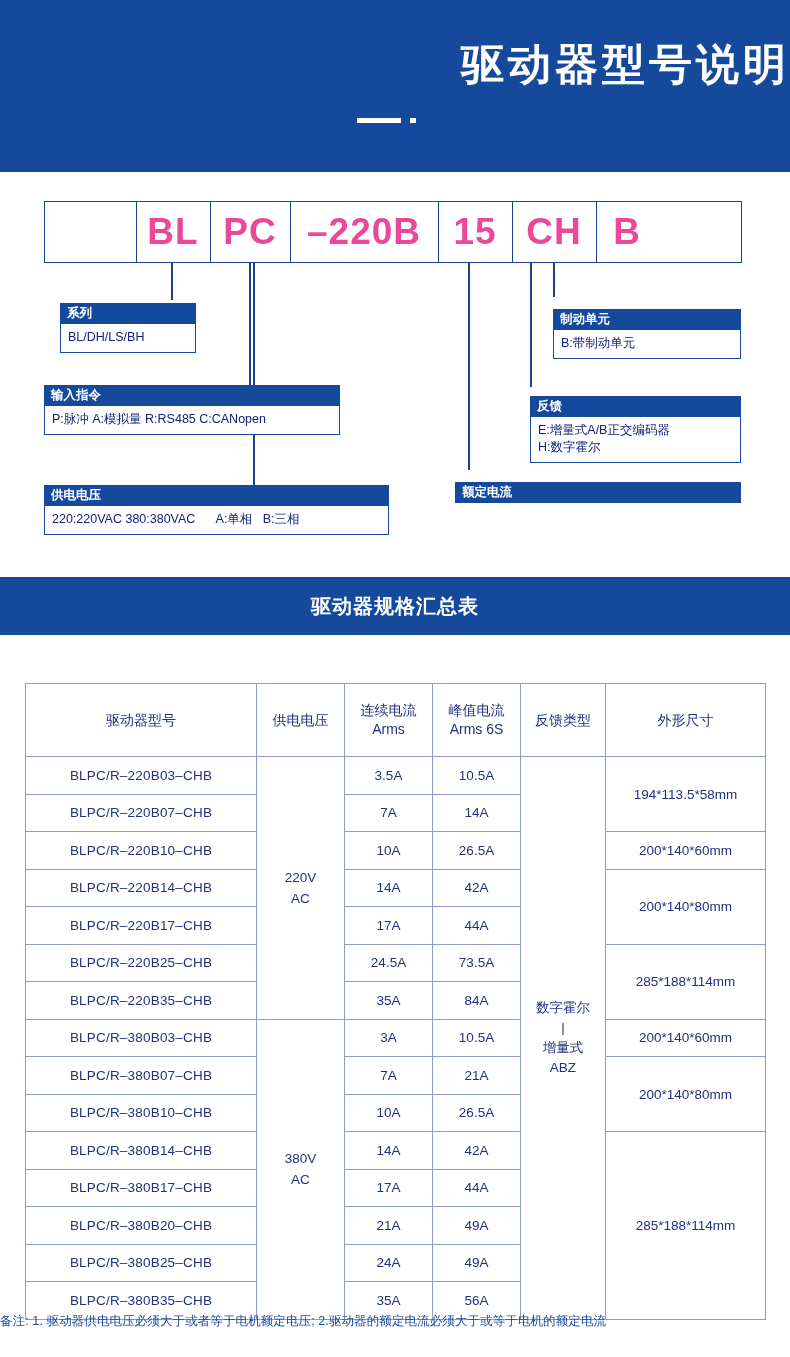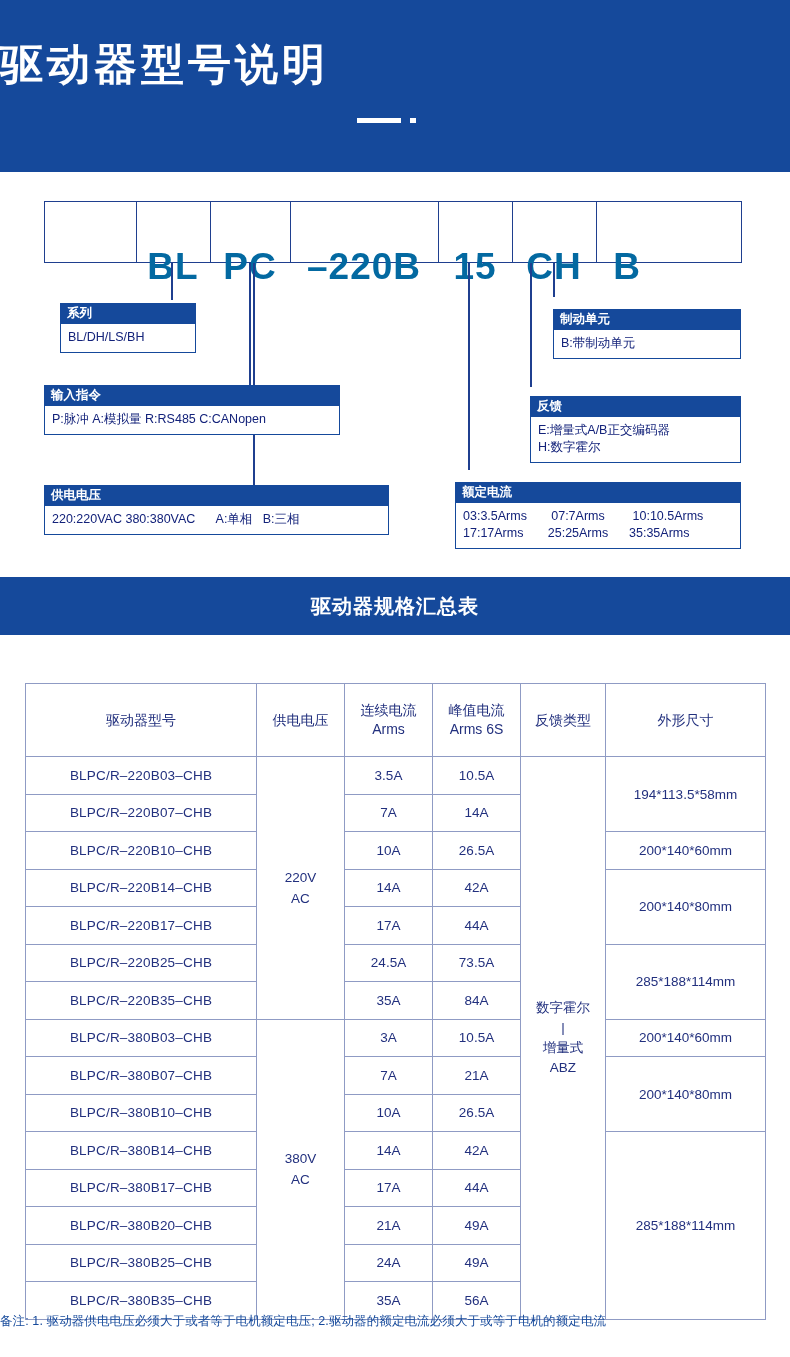--- a/index.html
+++ b/index.html
@@ -27,21 +27,21 @@
     width: 790px;
     height: 172px;
     background: #15499b;
     overflow: hidden;
   }
   .header-title {
     position: absolute;
     top: 36px;
     left: 0;
     width: 790px;
-    text-align: left;
+    text-align: right;
     color: #ffffff;
     font-size: 43px;
     font-weight: bold;
     letter-spacing: 4px;
   }
   .header-rule {
     position: absolute;
     top: 118px;
     left: 357px;
     width: 44px;
@@ -80,26 +80,25 @@
     top: 0;
     height: 60px;
     border-right: 1px solid #1f3f8f;
     box-sizing: border-box;
   }
   .code-text {
     position: absolute;
     top: 29px;
     height: 79px;
     line-height: 62px;
-    color: #0369a1;
+    color: #ec4899;
     font-size: 37px;
     font-weight: bold;
     letter-spacing: 1px;
     text-align: center;
-    margin-top: 35px;
   }
 
   .vline {
     position: absolute;
     width: 2px;
     background: #1f3f8f;
   }
 
   .callout {
     position: absolute;
@@ -273,24 +272,20 @@
     <div class="callout" style="left:530px;top:224px;width:211px;">
       <div class="cap">反馈</div>
       <div class="body">
         <div class="row">E:增量式A/B正交编码器</div>
         <div class="row">H:数字霍尔</div>
       </div>
     </div>
 
     <div class="callout" style="left:455px;top:310px;width:286px;">
       <div class="cap">额定电流</div>
-      <div class="body">
-        <div class="row">03:3.5Arms       07:7Arms        10:10.5Arms</div>
-        <div class="row">17:17Arms       25:25Arms      35:35Arms</div>
-      </div>
     </div>
 
   </div>
 
   <div class="spec-banner">
     <span>驱动器规格汇总表</span>
   </div>
 
   <div class="table-wrap">
     <table class="spec">

